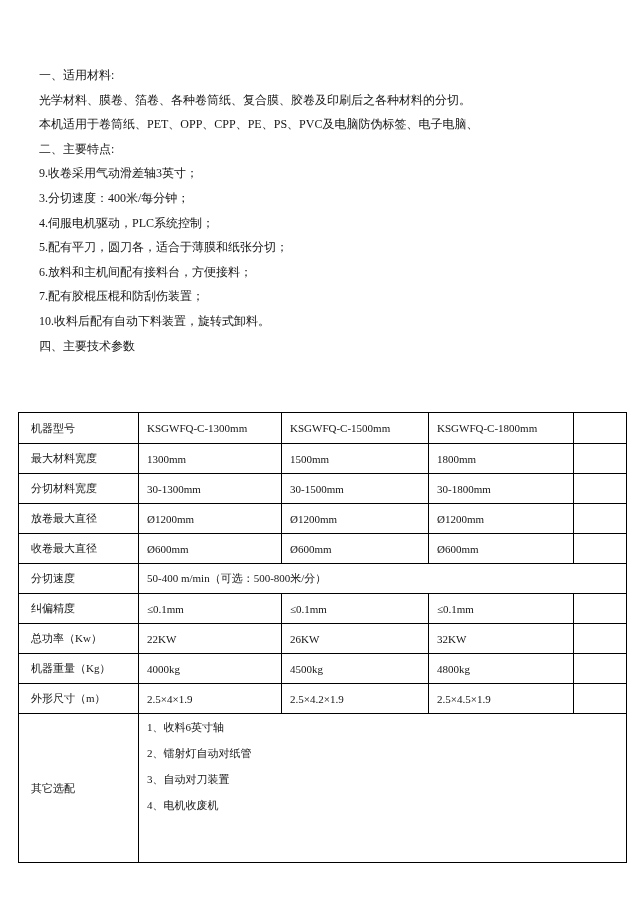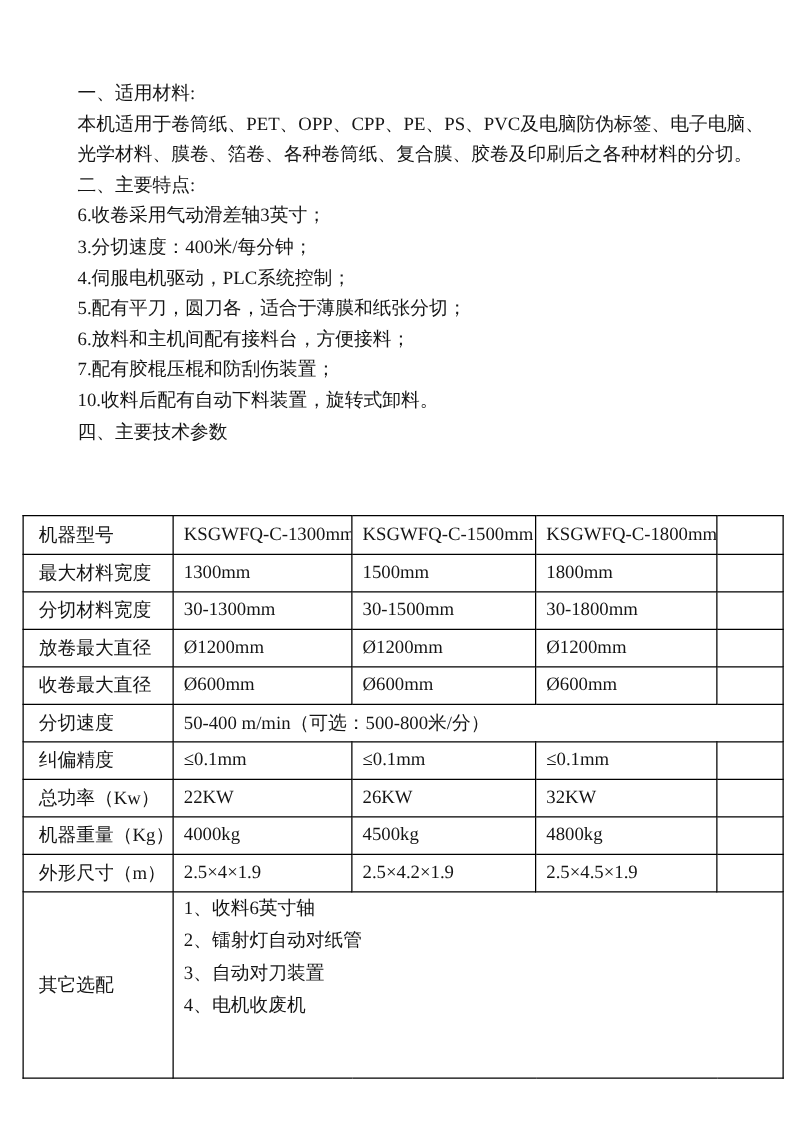--- a/index.html
+++ b/index.html
@@ -10,35 +10,35 @@
   }
   .page {
     position: relative;
     width: 640px; height: 902px;
     background: #ffffff;
     color: #151515;
     overflow: hidden;
   }
   .textblock {
     position: absolute;
-    left: 62px; top: 63px; right: 12px;
-    font-size: 15px;
+    left: 39px; top: 63px; right: 12px;
+    font-size: 12px;
     line-height: 24.6px;
   }
   .textblock p {
     margin: 0;
     white-space: nowrap;
   }
   table.spec {
     position: absolute;
     left: 18px; top: 412px;
     width: 608px;
     border-collapse: collapse;
     table-layout: fixed;
-    font-size: 15px;
+    font-size: 11px;
     color: #151515;
   }
   table.spec td {
     border: 1px solid #000;
     padding: 0 4px 0 8px;
     white-space: nowrap;
     overflow: hidden;
   }
   table.spec td.lbl { padding-left: 12px; }
   tr.hdr  { height: 31px; }
@@ -51,24 +51,24 @@
   td.options-cell p { margin: 0; line-height: 26px; }
   td.big-label { vertical-align: middle; }
 </style>
 </head>
 <body>
 
 <div class="page">
 
   <div class="textblock">
     <p>一、适用材料:</p>
+    <p>光学材料、膜卷、箔卷、各种卷筒纸、复合膜、胶卷及印刷后之各种材料的分切。</p>
     <p>本机适用于卷筒纸、PET、OPP、CPP、PE、PS、PVC及电脑防伪标签、电子电脑、</p>
-    <p>光学材料、膜卷、箔卷、各种卷筒纸、复合膜、胶卷及印刷后之各种材料的分切。</p>
     <p>二、主要特点:</p>
-    <p>6.收卷采用气动滑差轴3英寸；</p>
+    <p>9.收卷采用气动滑差轴3英寸；</p>
     <p>3.分切速度：400米/每分钟；</p>
     <p>4.伺服电机驱动，PLC系统控制；</p>
     <p>5.配有平刀，圆刀各，适合于薄膜和纸张分切；</p>
     <p>6.放料和主机间配有接料台，方便接料；</p>
     <p>7.配有胶棍压棍和防刮伤装置；</p>
     <p>10.收料后配有自动下料装置，旋转式卸料。</p>
     <p>四、主要技术参数</p>
   </div>
 
   <table class="spec">

